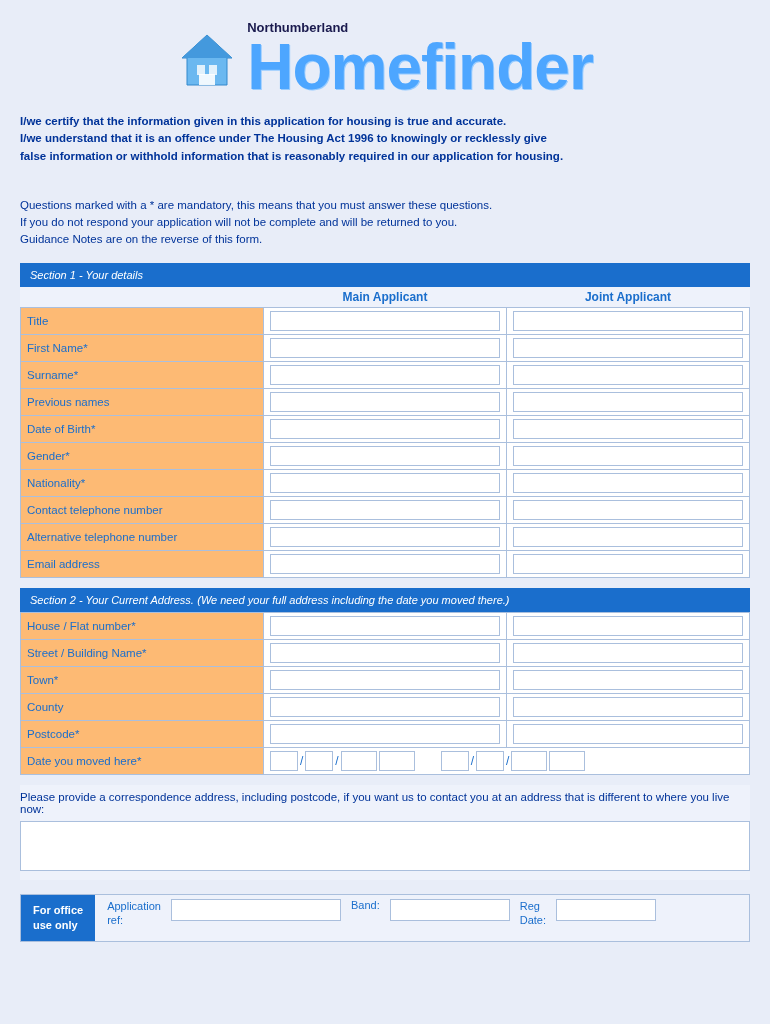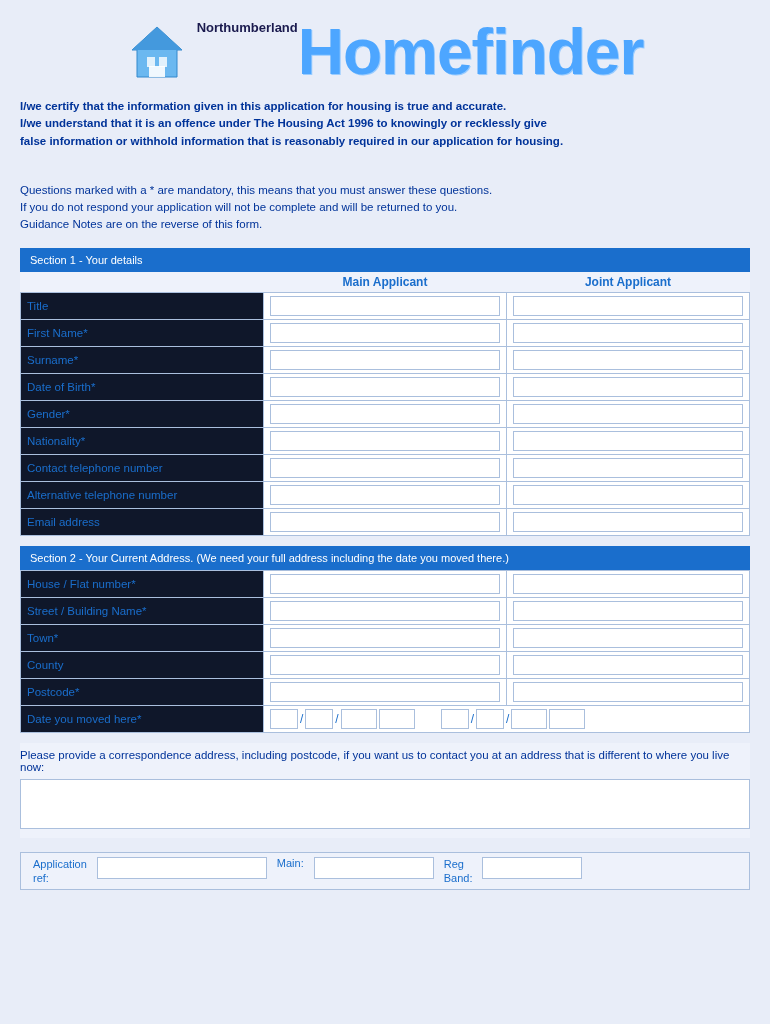--- a/index.html
+++ b/index.html
@@ -34,20 +34,21 @@
       line-height: 1;
       letter-spacing: -1px;
       text-shadow: 1px 1px 0 #99ccff;
     }
     .house-icon {
       width: 60px;
       height: 60px;
     }
     .logo-wrapper {
       display: flex;
+      flex-direction: column;
       align-items: flex-start;
     }
     .intro-bold {
       font-size: 11.5px;
       font-weight: bold;
       color: #003399;
       margin-bottom: 8px;
       line-height: 1.5;
     }
     .intro-normal {
@@ -57,40 +58,41 @@
       line-height: 1.5;
       margin-top: 32px;
     }
     .section-header {
       background-color: #1a6ecc;
       color: white;
       font-weight: bold;
       font-size: 12px;
       padding: 5px 10px;
       margin-bottom: 0;
+      font-style: italic;
     }
     .section-header span {
       font-weight: normal;
       font-size: 11px;
     }
     .form-table {
       width: 100%;
       border-collapse: collapse;
       background-color: #eef2fb;
     }
     .form-table td {
       border: 1px solid #aabfdd;
       padding: 3px 6px;
       vertical-align: middle;
     }
     .label-col {
       width: 240px;
       color: #1a6ecc;
       font-size: 11.5px;
-      background-color: #0f172a;
+      background-color: #fdba74;
       border: none;
     }
     .input-cell {
       background-color: white;
       padding: 2px 4px;
     }
     .col-header {
       text-align: center;
       font-weight: bold;
       color: #1a6ecc;
@@ -185,20 +187,25 @@
       <td class="input-cell"><input class="form-input" type="text" style=""></td>
       <td class="input-cell"><input class="form-input" type="text" style=""></td>
     </tr>
 
     <tr>
       <td class="label-col">Surname*</td>
       <td class="input-cell"><input class="form-input" type="text" style=""></td>
       <td class="input-cell"><input class="form-input" type="text" style=""></td>
     </tr>
 
+    <tr>
+      <td class="label-col">Previous names</td>
+      <td class="input-cell"><input class="form-input" type="text" style=""></td>
+      <td class="input-cell"><input class="form-input" type="text" style=""></td>
+    </tr>
 
     <tr>
       <td class="label-col">Date of Birth*</td>
       <td class="input-cell"><input class="form-input" type="text" style=""></td>
       <td class="input-cell"><input class="form-input" type="text" style=""></td>
     </tr>
 
     <tr>
       <td class="label-col">Gender*</td>
       <td class="input-cell"><input class="form-input" type="text" style=""></td>
@@ -302,23 +309,25 @@
   </tbody>
     </table>
 
   <div style="margin-top:10px; background:#eef2fb; padding:6px 0;">
     <p style="font-size:11.5px; color:#003399; margin-bottom:6px;">Please provide a correspondence address, including postcode, if you want us to contact you at an address that is different to where you live now:</p>
     <textarea class="textarea-input" style=""></textarea>
   </div>
 </div>
 
 <div style="display:flex; align-items:stretch; margin-top:14px; border:1px solid #aabfdd;">
+  <div style="background:#1a6ecc; color:white; font-weight:bold; font-size:11px; padding:8px 12px; white-space:pre-line; display:flex; align-items:center; line-height:1.4;">For office
+use only</div>
   <div style="background:#eef2fb; display:flex; gap:10px; padding:4px 12px; flex:1;">
     <span style="font-size:11px; color:#1a6ecc; white-space:pre-line; line-height:1.3;">Application
 ref:</span>
     <input style="width: 170px; height: 22px; border: 1px solid rgb(170, 191, 221); font-size: 11px; padding: 2px 4px;" type="text">
-    <span style="font-size:11px; color:#1a6ecc;">Main:</span>
+    <span style="font-size:11px; color:#1a6ecc;">Band:</span>
     <input style="width: 120px; height: 22px; border: 1px solid rgb(170, 191, 221); font-size: 11px; padding: 2px 4px;" type="text">
     <span style="font-size:11px; color:#1a6ecc; white-space:pre-line; line-height:1.3;">Reg
-Band:</span>
+Date:</span>
     <input style="width: 100px; height: 22px; border: 1px solid rgb(170, 191, 221); font-size: 11px; padding: 2px 4px;" type="text">
   </div>
 </div>
 
 </body></html>

